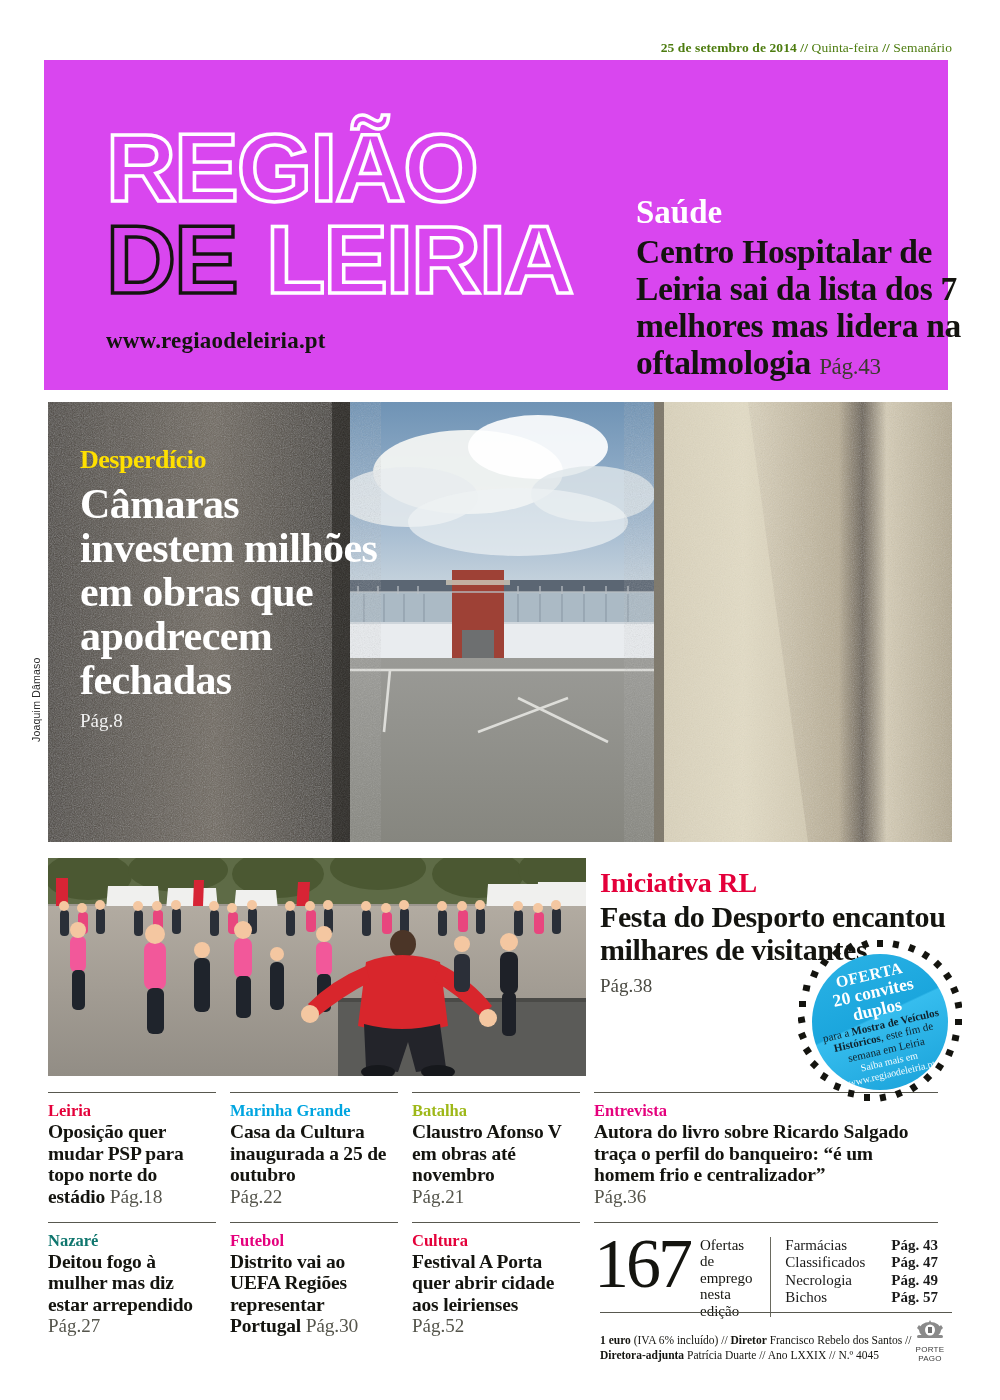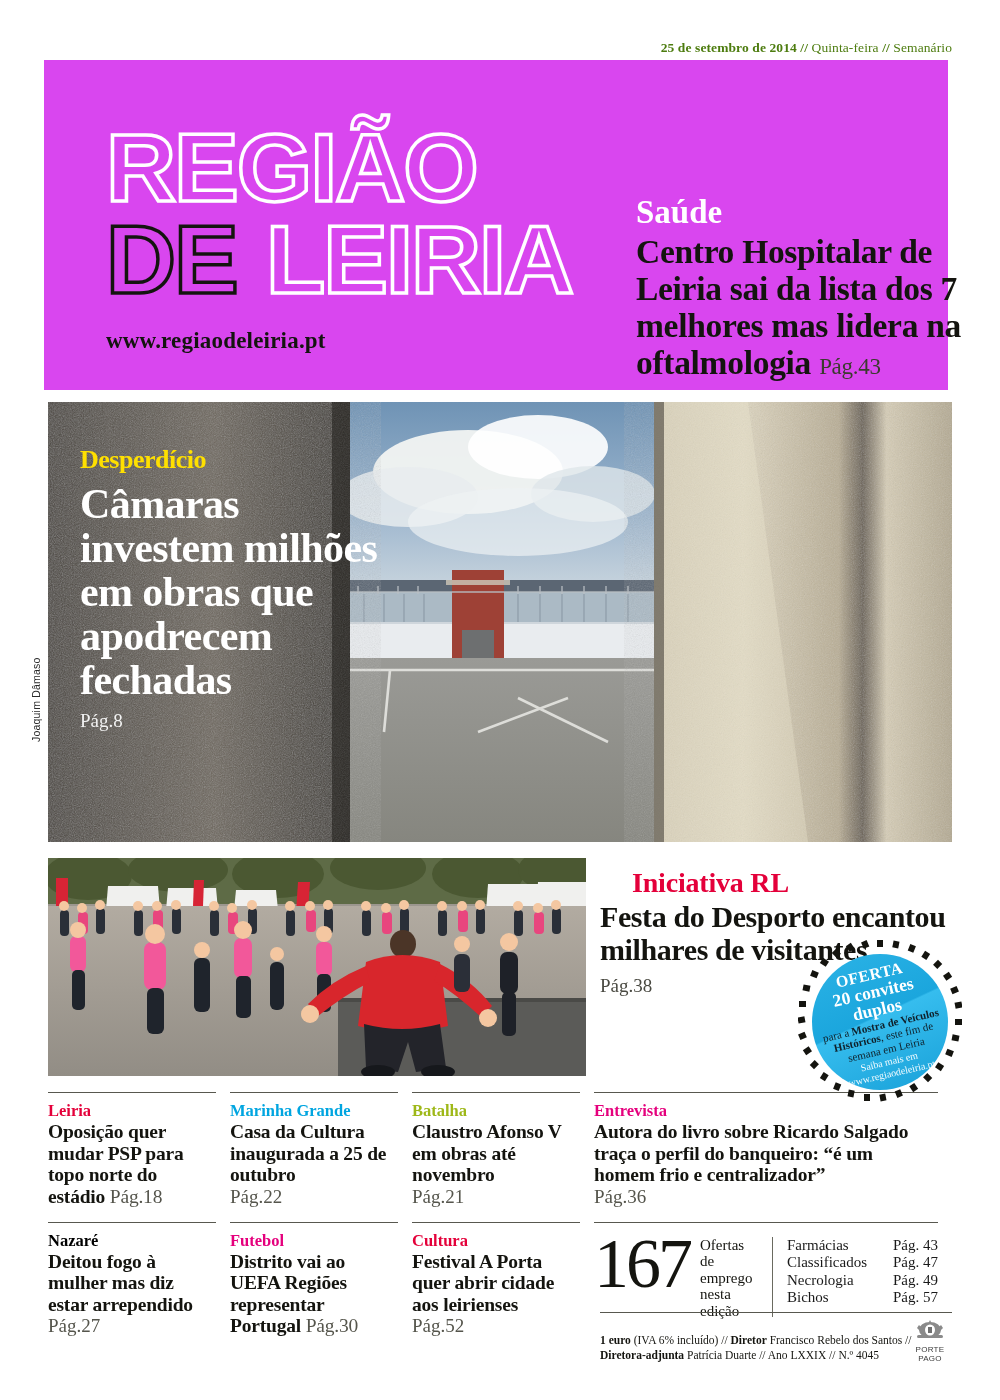--- a/index.html
+++ b/index.html
@@ -103,21 +103,21 @@
   
   .photo2{
     position:absolute; left:48px; top:858px; width:538px; height:218px;
     overflow:hidden; background:#8b8b84;
   }
   .story2{
     position:absolute; left:600px; top:868px; width:350px;
   }
   .story2 .kicker{
     font-family:"Liberation Serif", serif; font-weight:700;
-    font-size:28px; line-height:30px; color:#e4003a; letter-spacing:-.2px;margin-left:32px;
+    font-size:28px; line-height:30px; color:#e4003a; letter-spacing:-.2px;
   }
   .story2 .head{
     font-family:"Liberation Serif", serif; font-weight:700;
     font-size:30px; line-height:32.5px; color:#14140f; letter-spacing:-.4px;
     margin-top:3px;
   }
   .story2 .pg{
     font-family:"Liberation Serif", serif; font-size:19px;
     color:#4a4a42; margin-top:9px;
   }
@@ -175,21 +175,21 @@
     font-size:70px; line-height:62px; color:#14140f; letter-spacing:-3px;
   }
   .offlabel{
     font-family:"Liberation Serif", serif; font-size:15px; line-height:16.5px;
     color:#14140f; padding-top:4px;
   }
   .vrule{ width:1px; align-self:stretch; background:#6a6a60; margin:4px 4px 2px 2px; }
   .idx{ font-family:"Liberation Serif", serif; font-size:15px; line-height:16.6px; padding-top:4px;}
   .idx table{ border-collapse:collapse; }
   .idx td{ padding:0 0 1px 0; }
-  .idx td.p{ padding-left:26px; font-weight:400; white-space:nowrap; }
+  .idx td.p{ padding-left:26px; font-weight:700; white-space:nowrap; }
 
   .colophon{
     position:absolute; left:600px; top:1312px; width:352px;
     padding-top:20px; border-top:1.5px solid #58584f;
     font-family:"Liberation Serif", serif; font-size:11.5px; line-height:15px;
     color:#14140f;
   }
   .colophon b{ font-weight:700; }
   .stamp{
     position:absolute; right:0; top:6px; width:44px; text-align:center;
@@ -543,21 +543,21 @@
         <div class="rule"></div>
         <div class="bkick" style="color:#e5007d">Entrevista</div>
         <div class="bhead">Autora do livro sobre Ricardo Salgado traça o perfil do banqueiro: “é um homem frio e centralizador”</div>
         <div class="bpg">Pág.36</div>
       </div>
     </div>
 
     <div class="row" style="margin-top:14px">
       <div class="col c1">
         <div class="rule"></div>
-        <div class="bkick" style="color:#000000">Nazaré</div>
+        <div class="bkick" style="color:#0f766e">Nazaré</div>
         <div class="bhead">Deitou fogo à mulher mas diz estar arrependido</div>
         <div class="bpg">Pág.27</div>
       </div>
       <div class="col c2">
         <div class="rule"></div>
         <div class="bkick" style="color:#e5007d">Futebol</div>
         <div class="bhead"><span>Distrito vai ao UEFA Regiões representar Portugal</span> <span class="pg">Pág.30</span></div>
       </div>
       <div class="col c3">
         <div class="rule"></div>

